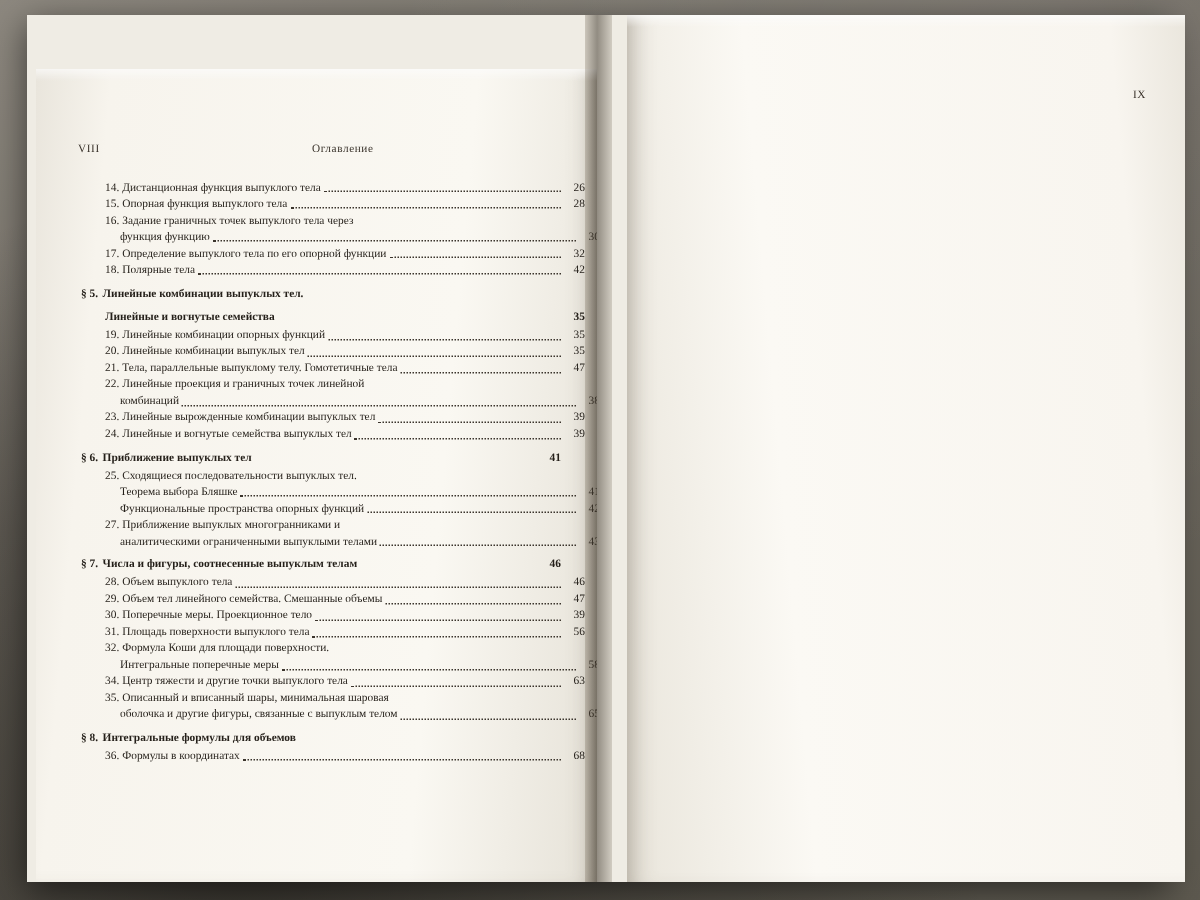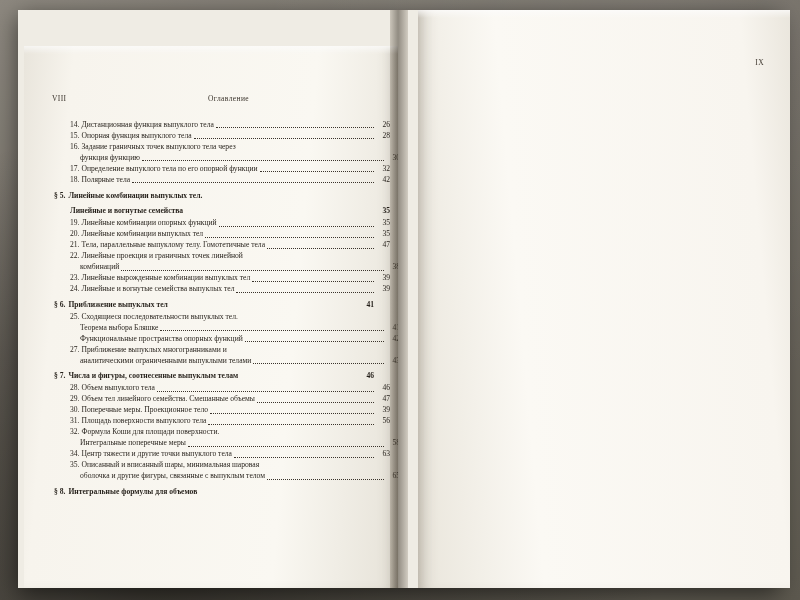--- a/index.html
+++ b/index.html
@@ -307,20 +307,26 @@
           </div>
           <div class="toc-row indent-2">
             <span class="toc-text">оболочка и другие фигуры, связанные с выпуклым телом</span>
             <span class="dots"></span>
             <span class="toc-page">65</span>
           </div>
           <div class="toc-row section-head">
             <span class="toc-num">§ 8.</span>
             <span class="toc-text">Интегральные формулы для объемов</span>
           </div>
+          <div class="toc-row indent-1">
+            <span class="toc-num">36.</span>
+            <span class="toc-text">Формулы в координатах</span>
+            <span class="dots"></span>
+            <span class="toc-page">68</span>
+          </div>
         </div>
     </div>
 
     <div class="gutter"></div>
 
     <div class="page page-right">
       <div class="page-edge-top"></div>
 
       <div class="runhead right-folio">IX</div>
 

